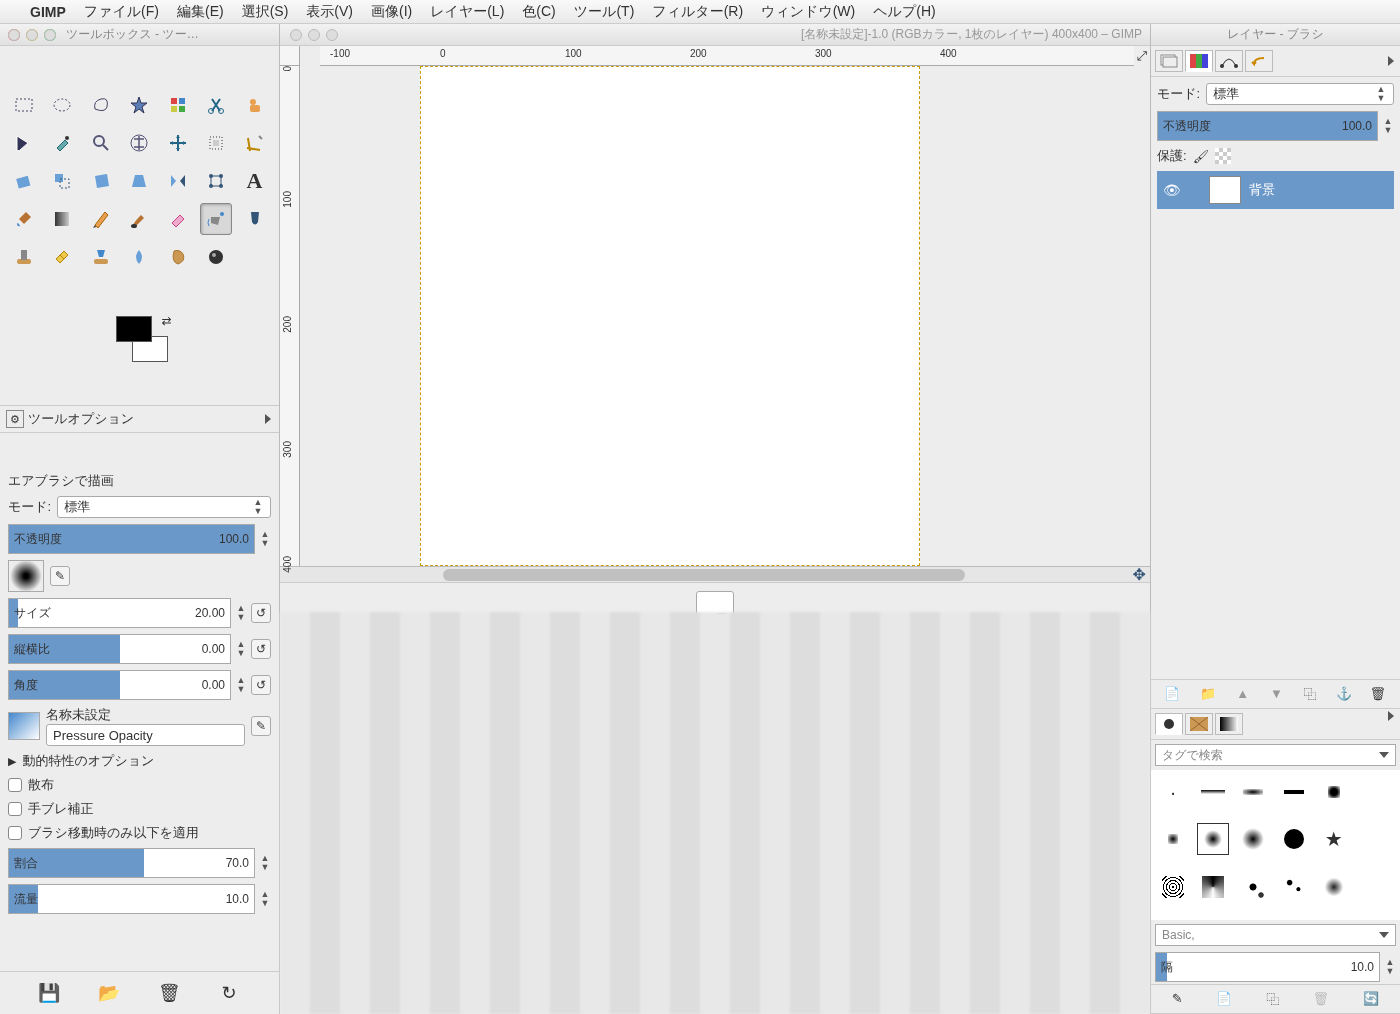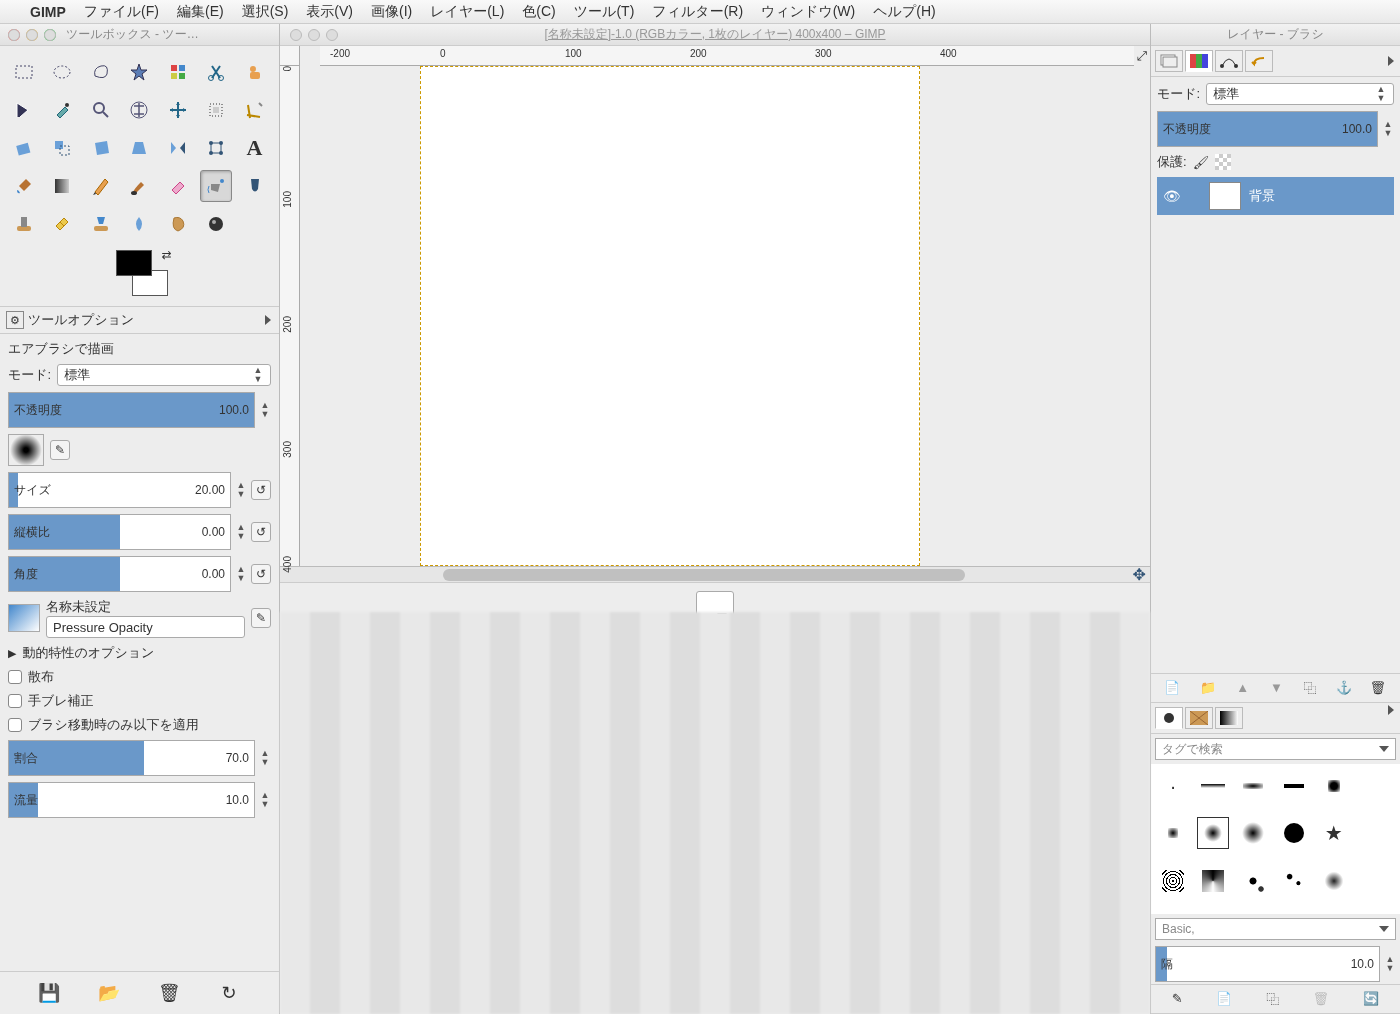--- a/index.html
+++ b/index.html
@@ -16,48 +16,48 @@
 
 
 .panel { background: #ededed; display: flex; flex-direction: column; }
 .panel-titlebar { height: 22px; background: linear-gradient(#f2f2f2,#e1e1e1); display: flex; align-items: center; padding: 0 8px; font-size: 12px; color: #888; border-bottom: 1px solid #ccc; }
 .traffic { display: flex; gap: 6px; margin-right: 10px; }
 .tl { width: 12px; height: 12px; border-radius: 50%; }
 .tl.r { background: #ff5f57; } .tl.y { background: #febc2e; } .tl.g { background: #28c940; }
 .tl.d { background: #ddd; border: 1px solid #bbb; }
 
 
-.toolbox { width: 280px; border-right: 1px solid #bbb; }
+.toolbox { width: 280px; border-right: 1px solid #bbb; gap: 33px; }
 .tool-grid { display: grid; grid-template-columns: repeat(7, 1fr); gap: 6px; padding: 10px 8px 4px 8px; }
 .tool { width: 32px; height: 32px; display: flex; align-items: center; justify-content: center; border-radius: 3px; font-size: 20px; }
 .tool.active { border: 1px solid #888; background: #d8d8d8; box-shadow: inset 1px 1px 3px rgba(0,0,0,0.25); }
 .fgbg { position: relative; width: 60px; height: 50px; margin: 6px auto; }
 .fgbg .fg { position: absolute; width: 36px; height: 26px; background: #000; border: 1px solid #555; top: 0; left: 6px; }
 .fgbg .bg { position: absolute; width: 36px; height: 26px; background: #fff; border: 1px solid #555; bottom: 4px; right: 2px; }
 .fgbg .sw { position:absolute; right:-2px; top:-2px; font-size:12px;}
 .tool-options-tab { display: flex; align-items: center; padding: 4px 6px; border-bottom: 1px solid #ccc; border-top: 1px solid #ccc; font-size: 13px; gap: 4px; }
 .tool-options-tab .tabicon { width: 18px; height: 18px; border:1px solid #888; display:inline-flex; align-items:center; justify-content:center; font-size:11px;}
 .tool-options-body { padding: 6px 8px; display: flex; flex-direction: column; gap: 6px; font-size: 13px; flex:1; overflow:hidden;}
 .opt-row { display: flex; align-items: center; gap: 6px; }
 .select { flex: 1; height: 22px; background: #fff; border: 1px solid #aaa; border-radius: 3px; display: flex; align-items: center; justify-content: space-between; padding: 0 6px; font-size: 13px; }
 .slider-row { display: flex; align-items: center; gap: 4px; }
-.slider { flex: 1; height: 36px; border: 1px solid #aaa; background: #fff; position: relative; display: flex; align-items: center; }
+.slider { flex: 1; height: 30px; border: 1px solid #aaa; background: #fff; position: relative; display: flex; align-items: center; }
 .slider .fill { position: absolute; height: 100%; background: #6a98c9; left: 0; top: 0; }
 .slider .lbl { position: relative; z-index: 1; padding-left: 5px; font-size: 12px; }
 .slider .val { position: absolute; right: 5px; z-index: 1; font-size: 12px; }
 .spin { width: 12px; display:flex; flex-direction:column; font-size:9px; line-height:9px; text-align:center; color:#555;}
 .mini-btn { width: 20px; height: 20px; border: 1px solid #aaa; background:#f4f4f4; border-radius:3px; display:flex; align-items:center; justify-content:center; font-size:12px;}
 .brush-preview { width: 36px; height: 32px; border: 1px solid #aaa; background: radial-gradient(circle, #000 0%, #000 10%, rgba(0,0,0,0) 70%); }
 .chk { width:14px; height:14px; border:1px solid #888; border-radius:3px; background:#fff;}
 .toolbox-bottom { display:flex; justify-content:space-around; padding:10px 20px; border-top:1px solid #ccc;}
 .tb-icon { width:22px; height:22px; display:flex; align-items:center; justify-content:center; font-size:18px;}
 
 
 .canvas-area { flex: 1; display: flex; flex-direction: column; background: #ededed; }
-.canvas-titlebar { justify-content: center; color: #999; text-decoration: underline; }
+.canvas-titlebar { justify-content: flex-end; color: #999; }
 .ruler-h { height: 20px; margin-left: 20px; background: #f5f5f5; border-bottom: 1px solid #aaa; position:relative; font-size:10px; color:#333;}
 .ruler-h span { position:absolute; top:2px; }
 .ruler-v { width: 20px; background: #f5f5f5; border-right: 1px solid #aaa; position:relative; font-size:10px;}
 .ruler-v span { position:absolute; left:2px; writing-mode: vertical-rl; transform: rotate(180deg);}
 .canvas-body { flex: 1; display: flex; }
 .canvas-scroll { flex: 1; background: #949494; display: flex; align-items: flex-start; justify-content: flex-start; position: relative; padding: 0; }
 .canvas { width: 500px; height: 500px; background: #fff; border: 1px dashed #cc9900; margin-left: 120px; margin-top: 0; }
 .canvas-statusbar { height: 30px; display: flex; align-items: center; padding: 0 10px; gap: 8px; background:#ededed; border-top:1px solid #ccc; font-size:12px;flex-direction:column;}
 .hscrollbar { height:16px; background:#e6e6e6; border-top:1px solid #bbb; display:flex; align-items:center;}
 .hscroll-thumb { height:12px; background:#c0c0c0; border-radius:6px; margin:0 auto; width:60%;}
@@ -456,21 +456,21 @@
       <div class="traffic" style="position:absolute;left:290px">
           <div class="tl d"></div>
           <div class="tl d"></div>
           <div class="tl d"></div>
         </div>
       <span>[名称未設定]-1.0 (RGBカラー, 1枚のレイヤー) 400x400 – GIMP</span>
     </div>
     <div style="display:flex;">
       <div style="width:20px;height:20px;border-right:1px solid #aaa;border-bottom:1px solid #aaa;background:#f5f5f5"></div>
       <div class="ruler-h" style="flex:1">
-        <span style="left:10px">-200</span>
+        <span style="left:10px">-100</span>
         <span style="left:120px">0</span>
         <span style="left:245px">100</span>
         <span style="left:370px">200</span>
         <span style="left:495px">300</span>
         <span style="left:620px">400</span>
       </div>
       <div style="width:16px;height:20px;display:flex;align-items:center;justify-content:center">⤢</div>
     </div>
     <div class="canvas-body">
       <div class="ruler-v">

